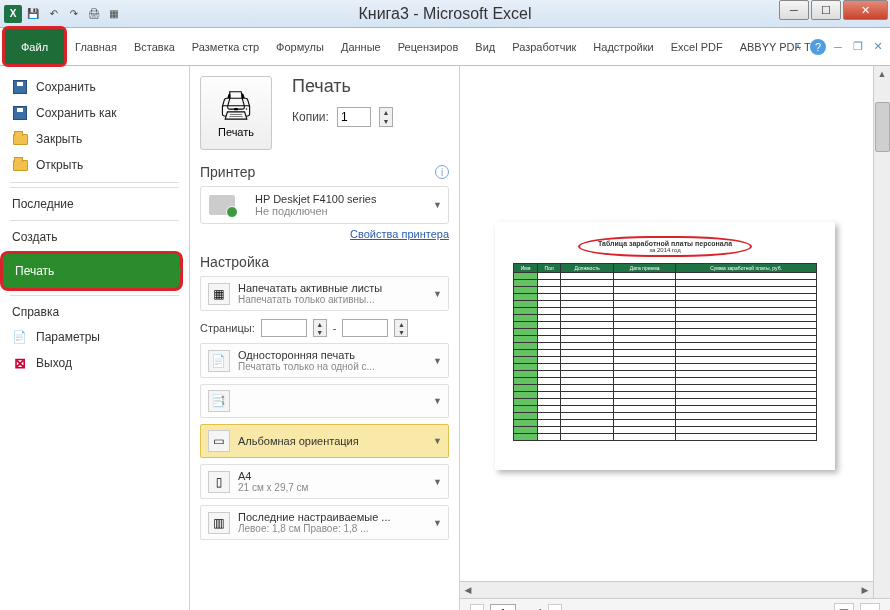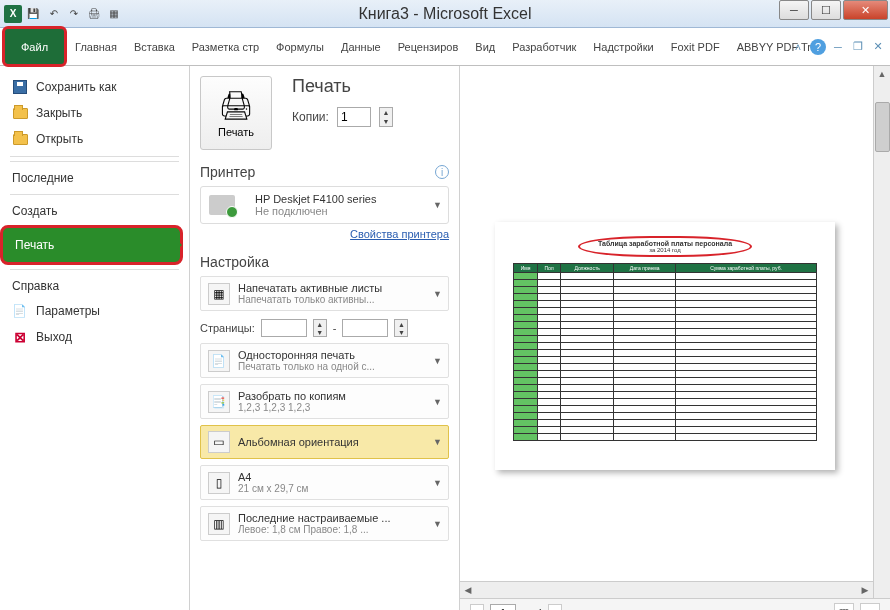--- a/index.html
+++ b/index.html
@@ -123,34 +123,40 @@
   <div class="tab file">Файл</div>
   <div class="tab">Главная</div>
   <div class="tab">Вставка</div>
   <div class="tab">Разметка стр</div>
   <div class="tab">Формулы</div>
   <div class="tab">Данные</div>
   <div class="tab">Рецензиров</div>
   <div class="tab">Вид</div>
   <div class="tab">Разработчик</div>
   <div class="tab">Надстройки</div>
-  <div class="tab">Foxit PDF</div>
+  <div class="tab">Excel PDF</div>
   <div class="tab">ABBYY PDF Tr</div>
   <div class="ribbon-right">
     <span>˄</span>
     <span class="help-icon">?</span>
     <span>─</span>
     <span>❐</span>
     <span>✕</span>
   </div>
 </div>
 
 <div class="backstage">
 
   <div class="leftnav">
+    <div class="nav-item">
+        <span class="icon">
+          <span class="floppy"></span>
+        </span>
+        <span>Сохранить</span>
+      </div>
     <div class="nav-item">
         <span class="icon">
           <span class="floppy"></span>
         </span>
         <span>Сохранить как</span>
       </div>
     <div class="nav-item">
         <span class="icon">
           <span class="folder"></span>
         </span>
@@ -253,24 +259,20 @@
       <div class="setting-icon">📄</div>
       <div class="setting-text">
         <span class="setting-main">Односторонняя печать</span>
         <span class="setting-sub">Печатать только на одной с...</span>
       </div>
       <span class="dd">▼</span>
     </div>
 
     <div class="setting-row">
       <div class="setting-icon">📑</div>
-      <div class="setting-text">
-        <span class="setting-main">Разобрать по копиям</span>
-        <span class="setting-sub">1,2,3   1,2,3   1,2,3</span>
-      </div>
       <span class="dd">▼</span>
     </div>
 
     <div class="setting-row highlight">
       <div class="setting-icon">▭</div>
       <div class="setting-text">
         <span class="setting-main">Альбомная ориентация</span>
       </div>
       <span class="dd">▼</span>
     </div>

